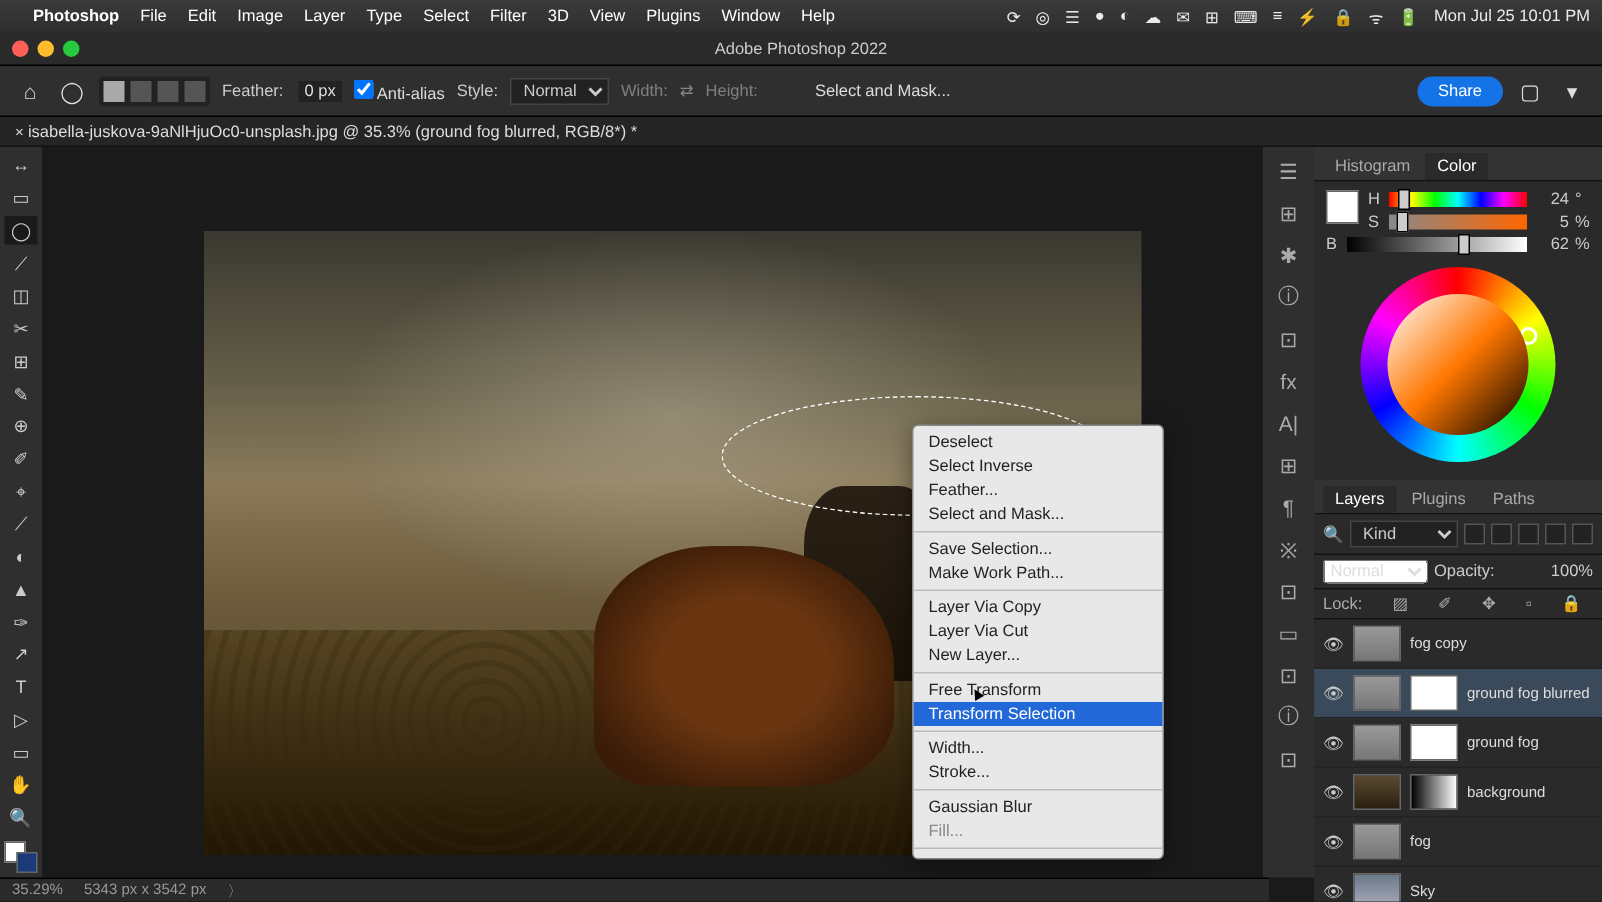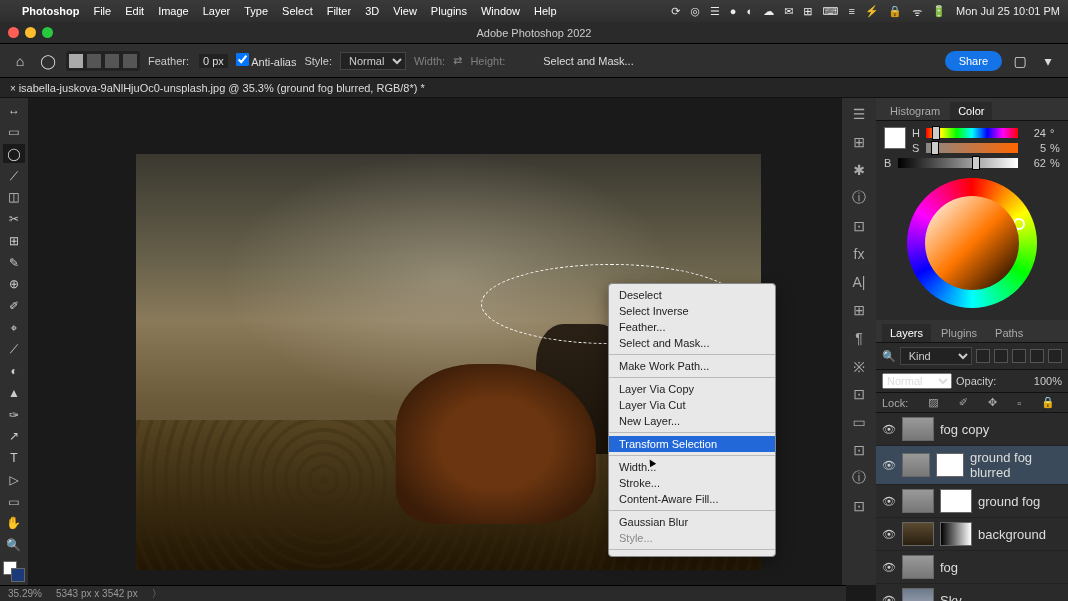--- a/index.html
+++ b/index.html
@@ -104,21 +104,21 @@
 .layer-list { flex:1; overflow:auto; }
 .layer { display:flex; align-items:center; gap:6px; padding: 4px 6px; border-bottom:1px solid #222; }
 .layer.selected { background: #3a4a5a; }
 .layer .eye { width:14px; color:#ccc; }
 .layer .thumb { width:32px; height:24px; background:#555; border:1px solid #666; }
 .layer .thumb.fog { background:linear-gradient(#999,#777);}
 .layer .thumb.sky { background:linear-gradient(#6a7a8a,#aab);}
 .layer .thumb.bg { background:linear-gradient(#5a4a30,#2a1f10);}
 .layer .mask { width:32px; height:24px; background:#fff; border:1px solid #666;}
 .layer .mask.grad{background:linear-gradient(90deg,#000,#fff);}
-.layer .lname { color:#ddd; font-size:13px; }
+.layer .lname { color:#ddd; font-size:10px; }
 
 
 .statusbar { height: 16px; background: #2a2a2a; display: flex; align-items: center; padding: 0 8px; gap: 14px; border-top: 1px solid #000; position:absolute; bottom:0; left:0; right:222px;}
 .statusbar span { color: #999; font-size: 10px; }
 </style>
 </head>
 <body>
 
 <div class="mac-menubar">
   <span class="apple"></span>
@@ -227,34 +227,35 @@
       <div class="horse1"></div>
       <div class="selection-ellipse"></div>
     </div>
 
     <div class="context-menu" id="ctxmenu">
         <div class="item">Deselect</div>
         <div class="item">Select Inverse</div>
         <div class="item">Feather...</div>
         <div class="item">Select and Mask...</div>
         <hr>
+        <div class="item">Save Selection...</div>
         <div class="item">Make Work Path...</div>
         <hr>
         <div class="item">Layer Via Copy</div>
         <div class="item">Layer Via Cut</div>
         <div class="item">New Layer...</div>
         <hr>
+        <div class="item">Free Transform</div>
         <div class="item highlighted">Transform Selection</div>
         <hr>
         <div class="item">Width...</div>
         <div class="item">Stroke...</div>
-        <div class="item">Content-Aware Fill...</div>
         <hr>
         <div class="item">Gaussian Blur</div>
-        <div class="item disabled">Style...</div>
+        <div class="item disabled">Fill...</div>
         <hr>
       </div>
     <div class="cursor-arrow"></div>
   </div>
 
   <div class="dockstrip" id="dockstrip">
       <div class="di">☰</div>
       <div class="di">⊞</div>
       <div class="di">✱</div>
       <div class="di">ⓘ</div>

